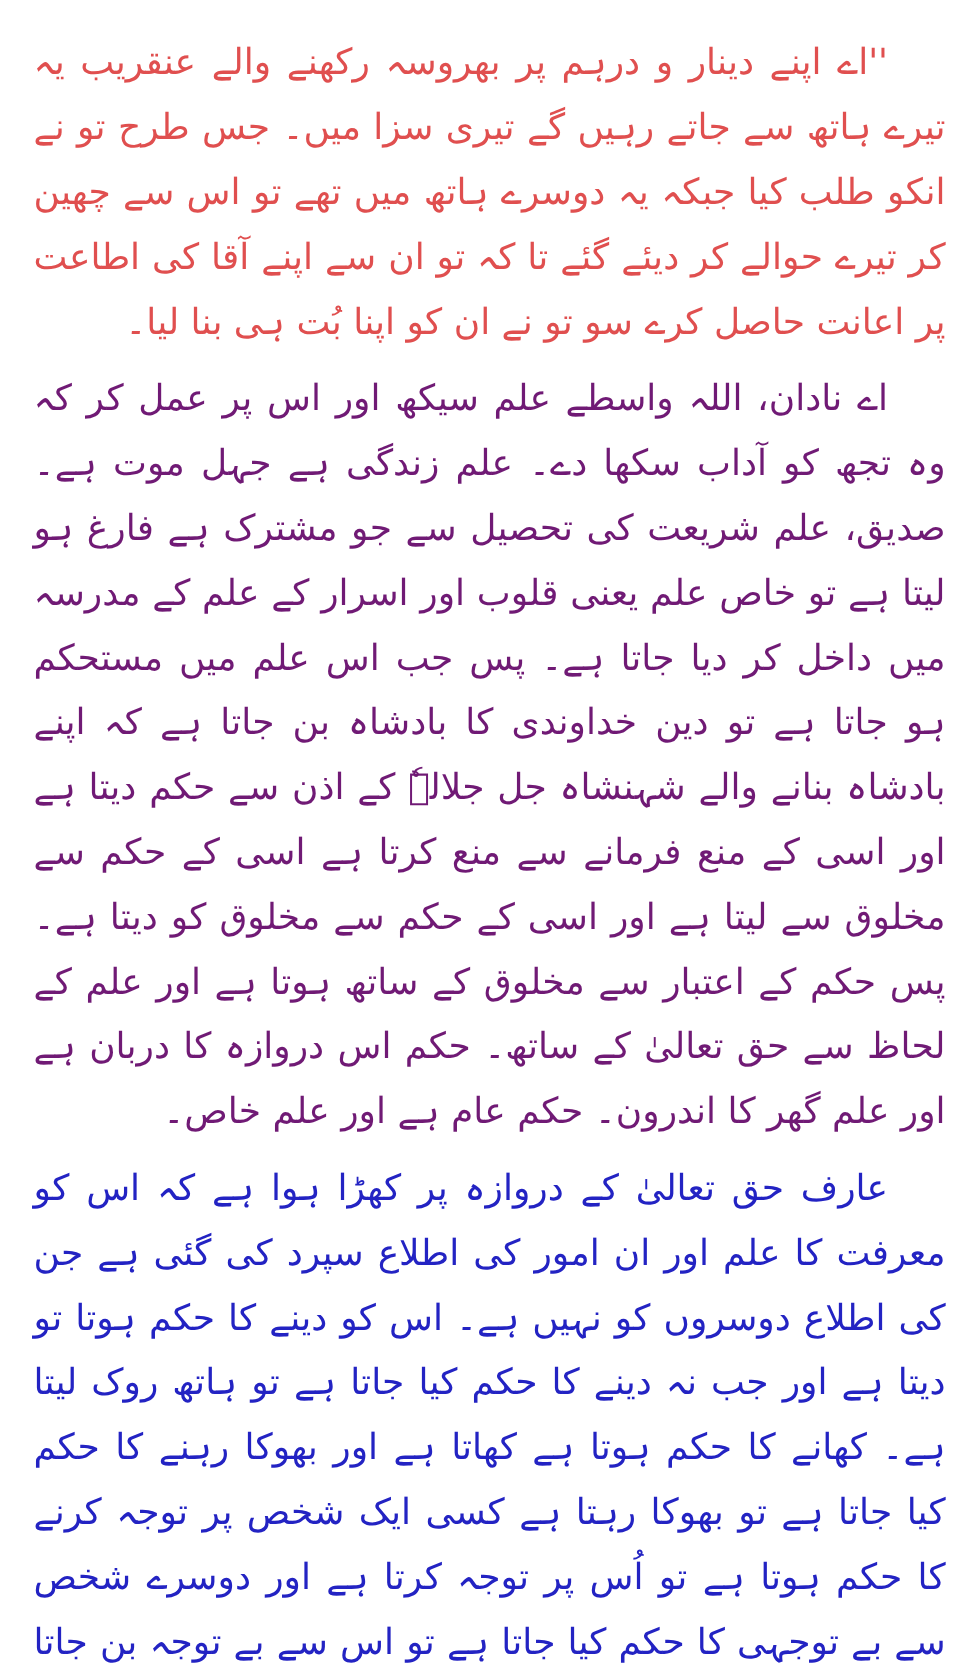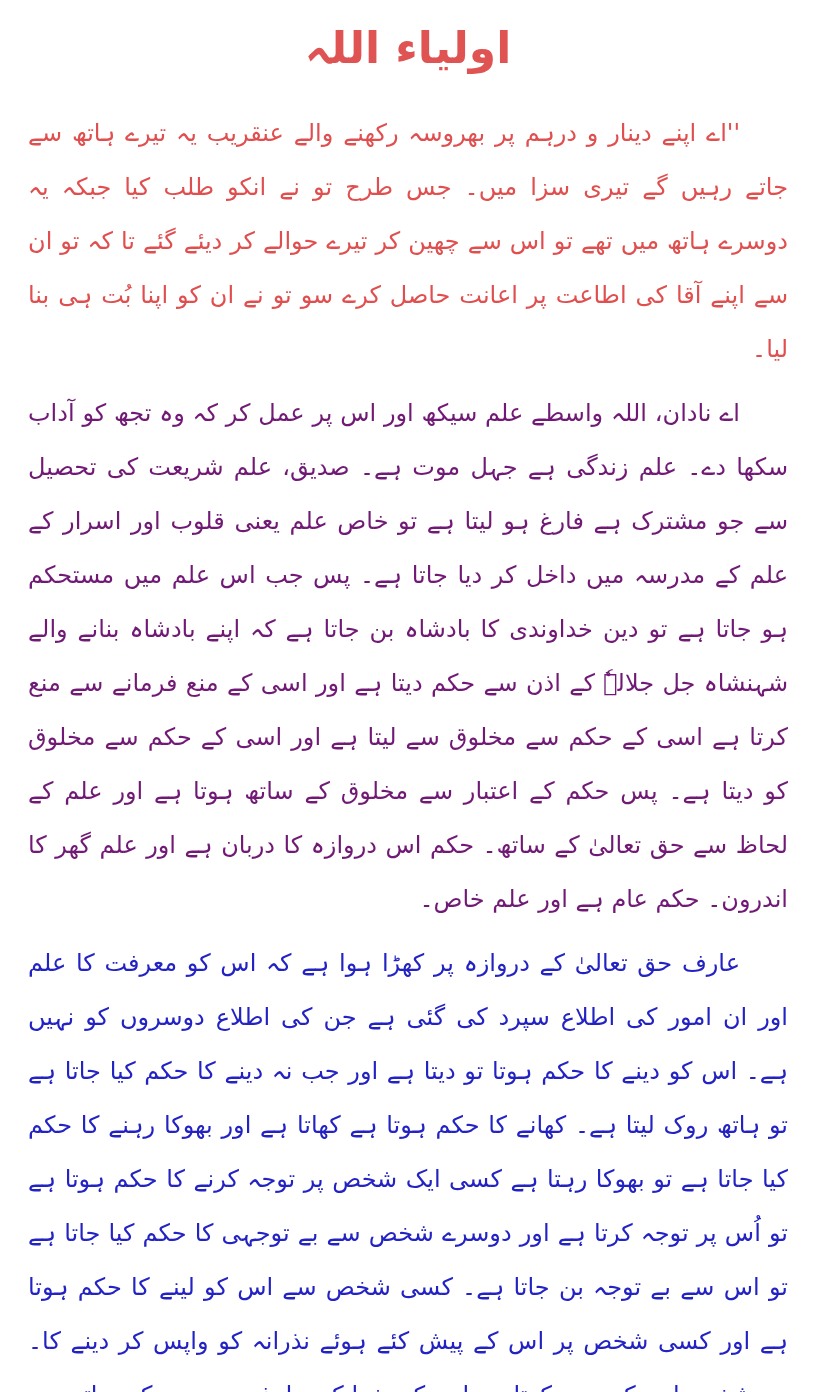--- a/index.html
+++ b/index.html
@@ -21,34 +21,33 @@
     color:#e05353;
     font-weight:bold;
   }
   .body-text{
     margin:26px 28px 0 28px;
     direction:rtl;
     text-align:justify;
   }
   .body-text p{
     margin:0 0 10px 0;
-    font-size:24px;
+    font-size:30px;
     line-height:54px;
     text-indent:48px;
   }
   .para-red{color:#e04f4f;}
   .para-magenta{color:#701a75;}
   .para-blue{color:#2323c3;}
 </style>
 </head>
 <body>
 
 <div class="page">
 
-  <div class="title">اولیاء اللہ</div>
 
   <div class="body-text">
     <p class="para-red">''اے اپنے دینار و درہم پر بھروسہ رکھنے والے عنقریب یہ تیرے ہاتھ سے جاتے رہیں گے تیری سزا میں۔ جس طرح تو نے انکو طلب کیا جبکہ یہ دوسرے ہاتھ میں تھے تو اس سے چھین کر تیرے حوالے کر دیئے گئے تا کہ تو ان سے اپنے آقا کی اطاعت پر اعانت حاصل کرے سو تو نے ان کو اپنا بُت ہی بنا لیا۔</p>
     <p class="para-magenta">اے نادان، اللہ واسطے علم سیکھ اور اس پر عمل کر کہ وہ تجھ کو آداب سکھا دے۔ علم زندگی ہے جہل موت ہے۔ صدیق، علم شریعت کی تحصیل سے جو مشترک ہے فارغ ہو لیتا ہے تو خاص علم یعنی قلوب اور اسرار کے علم کے مدرسہ میں داخل کر دیا جاتا ہے۔ پس جب اس علم میں مستحکم ہو جاتا ہے تو دین خداوندی کا بادشاہ بن جاتا ہے کہ اپنے بادشاہ بنانے والے شہنشاہ جل جلالہٗ کے اذن سے حکم دیتا ہے اور اسی کے منع فرمانے سے منع کرتا ہے اسی کے حکم سے مخلوق سے لیتا ہے اور اسی کے حکم سے مخلوق کو دیتا ہے۔ پس حکم کے اعتبار سے مخلوق کے ساتھ ہوتا ہے اور علم کے لحاظ سے حق تعالیٰ کے ساتھ۔ حکم اس دروازہ کا دربان ہے اور علم گھر کا اندرون۔ حکم عام ہے اور علم خاص۔</p>
     <p class="para-blue">عارف حق تعالیٰ کے دروازہ پر کھڑا ہوا ہے کہ اس کو معرفت کا علم اور ان امور کی اطلاع سپرد کی گئی ہے جن کی اطلاع دوسروں کو نہیں ہے۔ اس کو دینے کا حکم ہوتا تو دیتا ہے اور جب نہ دینے کا حکم کیا جاتا ہے تو ہاتھ روک لیتا ہے۔ کھانے کا حکم ہوتا ہے کھاتا ہے اور بھوکا رہنے کا حکم کیا جاتا ہے تو بھوکا رہتا ہے کسی ایک شخص پر توجہ کرنے کا حکم ہوتا ہے تو اُس پر توجہ کرتا ہے اور دوسرے شخص سے بے توجہی کا حکم کیا جاتا ہے تو اس سے بے توجہ بن جاتا ہے۔ کسی شخص سے اس کو لینے کا حکم ہوتا ہے اور کسی شخص پر اس کے پیش کئے ہوئے نذرانہ کو واپس کر دینے کا۔ جو شخص اس کی مدد کرتا ہے اس کی خدا کی طرف سے مدد کی جاتی ہے اور جو اس کو حقیر سمجھتا ہے وہ خدا کی طرف سے خوار ہوتا ہے، اہل اللہ تمہاری جانب تمہارے ہی نفع کے لئے آئے ہیں نہ کہ اپنی ضرورتوں کے لئے۔ ان کو تو مخلوق میں سے کسی ایک کی بھی ضرورت نہیں ہے۔ وہ مخلوق کی رسیوں میں بل دیتے ہیں اور ان کی تعمیر کو مظبوط بناتے ہیں اور ان پر شفقت فرماتے ہیں۔ وہ خدائی سرکار ہیں دُنیا</p>
   </div>
 
 </div>
 
 </body></html>

